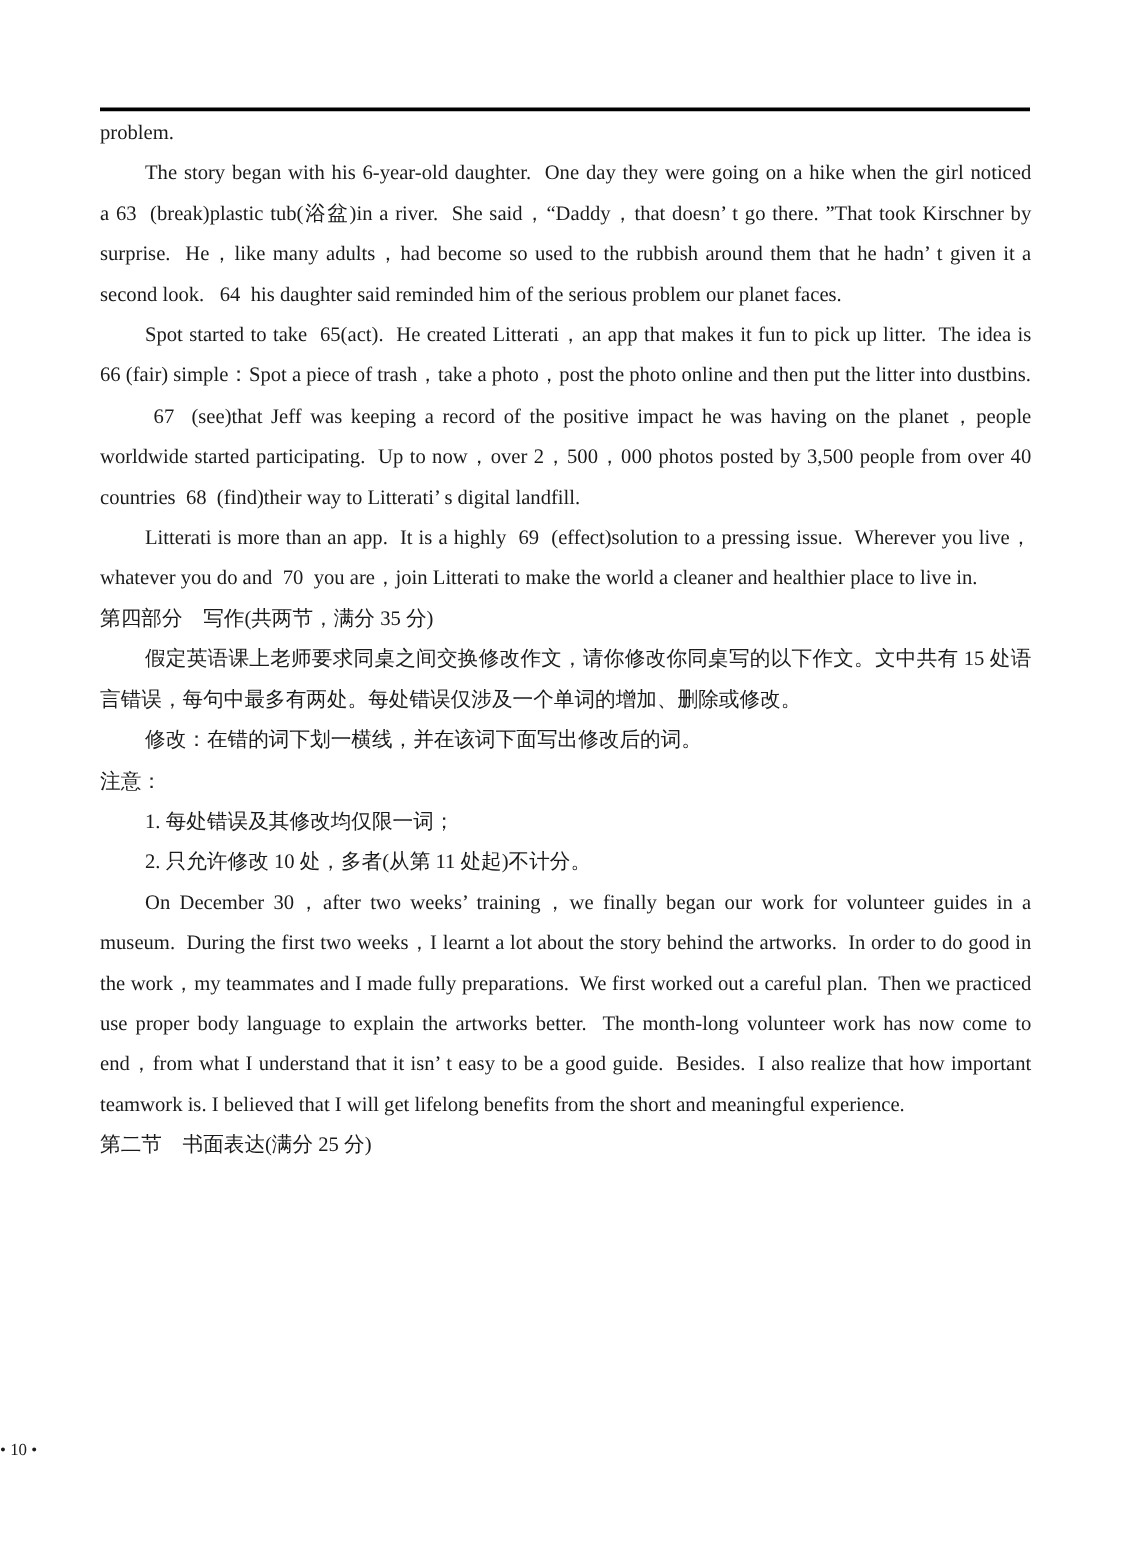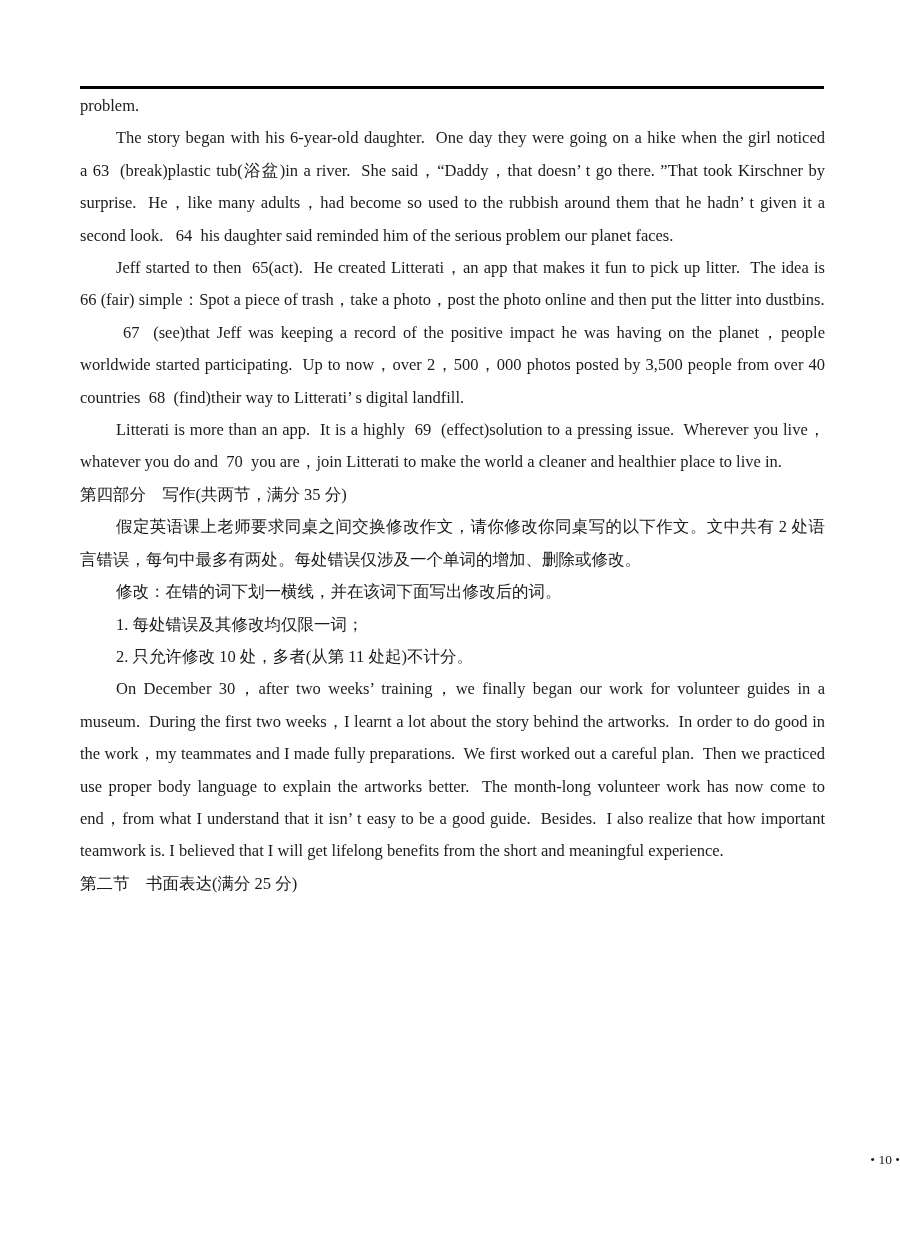--- a/index.html
+++ b/index.html
@@ -46,38 +46,39 @@
     text-indent: 36px;
   }
   .blank {
     text-underline-offset: 3px;
   }
   .footer {
     position: absolute;
     left: 0;
     top: 1152px;
     width: 900px;
-    text-align: right;
+    text-align: left;
     font-size: 13.5px;
     color: #1b1b1b;
   }
 </style>
 </head>
 <body>
 
 <div class="page">
   <div class="header-rule"></div>
   <div class="content">
       <p class="continuation"><span>problem.</span></p>
       <p class="indent paragraph"><span>The story began with his 6-year-old daughter.&nbsp; One day they were going on a hike when the girl noticed a</span><span class="blank">&nbsp;63&nbsp;</span><span> (break)plastic tub(浴盆)in a river.&nbsp; She said，“Daddy，that doesn’ t go there.&nbsp;”That took Kirschner by surprise.&nbsp; He，like many adults，had become so used to the rubbish around them that he hadn’ t given it a second look.&nbsp; </span><span class="blank">&nbsp;64&nbsp;</span><span> his daughter said reminded him of the serious problem our planet faces.</span></p>
-      <p class="indent paragraph"><span>Jeff started to then </span><span class="blank">&nbsp;65</span><span>(act).&nbsp; He created Litterati，an app that makes it fun to pick up litter.&nbsp; The idea is </span><span class="blank">66&nbsp;</span><span>(fair) simple：Spot a piece of trash，take a photo，post the photo online and then put the litter into dustbins.</span></p>
+      <p class="indent paragraph"><span>Spot started to take </span><span class="blank">&nbsp;65</span><span>(act).&nbsp; He created Litterati，an app that makes it fun to pick up litter.&nbsp; The idea is </span><span class="blank">66&nbsp;</span><span>(fair) simple：Spot a piece of trash，take a photo，post the photo online and then put the litter into dustbins.</span></p>
       <p class="indent paragraph"><span class="blank">&nbsp;67&nbsp;</span><span> (see)that Jeff was keeping a record of the positive impact he was having on the planet，people worldwide started participating.&nbsp; Up to now，over 2，500，000 photos posted by 3,500 people from over 40 countries </span><span class="blank">&nbsp;68&nbsp;</span><span> (find)their way to Litterati’ s digital landfill.</span></p>
       <p class="indent paragraph"><span>Litterati is more than an app.&nbsp; It is a highly </span><span class="blank">&nbsp;69&nbsp;</span><span> (effect)solution to a pressing issue.&nbsp; Wherever you live，whatever you do and </span><span class="blank">&nbsp;70&nbsp;</span><span> you are，join Litterati to make the world a cleaner and healthier place to live in.</span></p>
       <p class="heading"><span>第四部分　写作(共两节，满分 35 分)</span></p>
-      <p class="indent paragraph"><span>假定英语课上老师要求同桌之间交换修改作文，请你修改你同桌写的以下作文。文中共有 2 处语言错误，每句中最多有两处。每处错误仅涉及一个单词的增加、删除或修改。</span></p>
+      <p class="indent paragraph"><span>假定英语课上老师要求同桌之间交换修改作文，请你修改你同桌写的以下作文。文中共有 15 处语言错误，每句中最多有两处。每处错误仅涉及一个单词的增加、删除或修改。</span></p>
       <p class="indent paragraph"><span>修改：在错的词下划一横线，并在该词下面写出修改后的词。</span></p>
+      <p class="paragraph"><span>注意：</span></p>
       <p class="indent paragraph"><span>1.&nbsp;每处错误及其修改均仅限一词；</span></p>
       <p class="indent paragraph"><span>2.&nbsp;只允许修改 10 处，多者(从第 11 处起)不计分。</span></p>
       <p class="indent paragraph"><span>On December 30，after two weeks’ training，we finally began our work for volunteer guides in a museum.&nbsp; During the first two weeks，I learnt a lot about the story behind the artworks.&nbsp; In order to do good in the work，my teammates and I made fully preparations.&nbsp; We first worked out a careful plan.&nbsp; Then we practiced use proper body language to explain the artworks better.&nbsp; The month-long volunteer work has now come to end，from what I understand that it isn’ t easy to be a good guide.&nbsp; Besides.&nbsp; I also realize that how important teamwork is. I believed that I will get lifelong benefits from the short and meaningful experience.</span></p>
       <p class="heading"><span>第二节　书面表达(满分 25 分)</span></p>
     </div>
   <div class="footer">• 10 •</div>
 </div>
 
 </body></html>

